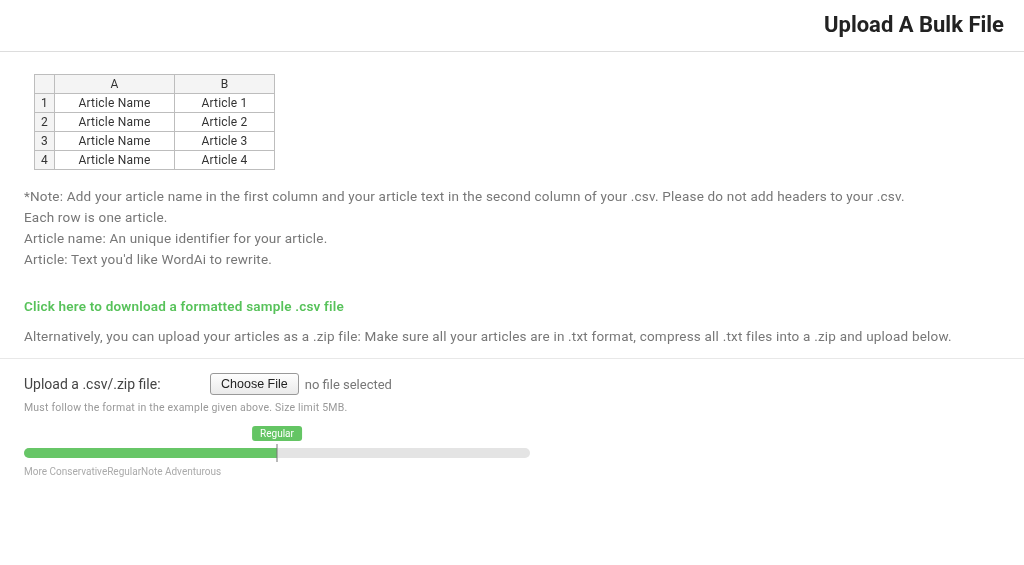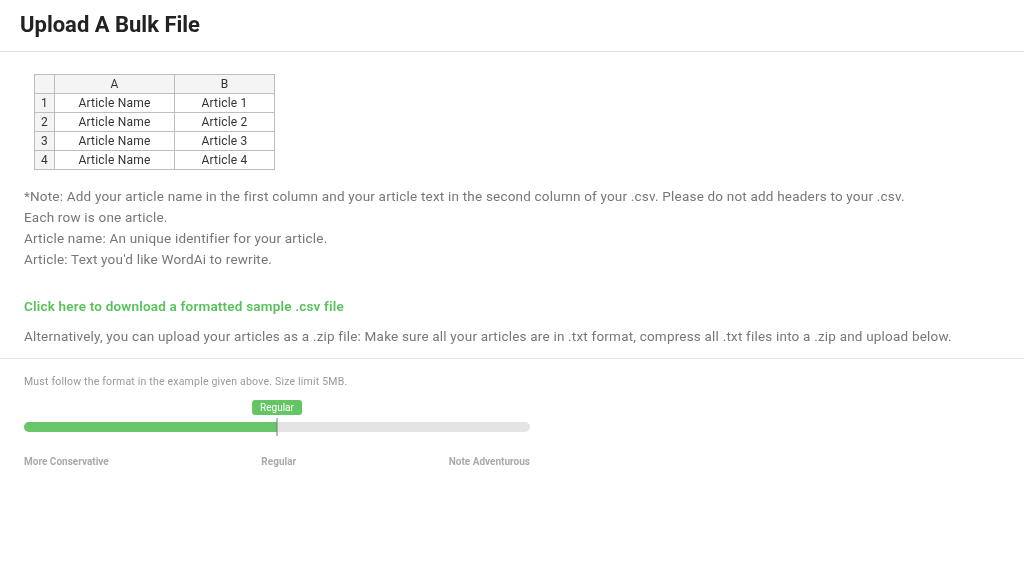--- a/index.html
+++ b/index.html
@@ -7,20 +7,21 @@
       font-family: -apple-system, BlinkMacSystemFont, "Segoe UI", Roboto, Arial, sans-serif;
       color: #333;
       background: #fff;
       padding: 0;
     }
     .page-title {
       font-size: 22px;
       font-weight: 700;
       color: #222;
       padding: 12px 20px 14px 20px;
+      text-align: right;
     }
     .hr-sep {
       border: none;
       border-top: 1px solid #ddd;
       margin: 0;
     }
     .content {
       padding: 18px 24px 0 24px;
       color: #777;
       font-size: 13.5px;
@@ -158,26 +159,24 @@
       position: absolute;
       top: -4px;
       left: 50%;
       transform: translateX(-50%);
       width: 1px;
       height: 18px;
       background: #777;
     }
     .slider-labels {
       display: flex;
-      justify-content: space-between;
       width: 506px;
-      margin-top: 24px;
+      margin-top: 8px;
       font-size: 10px;
       color: #aaa;
-      font-weight: bold;
     }
   </style>
 </head>
 <body>
 
 <h1 class="page-title">Upload A Bulk File</h1>
 <hr class="hr-sep">
 
 <div class="content">
 
@@ -217,20 +216,25 @@
     <p>Article name: An unique identifier for your article.</p>
     <p>Article: Text you'd like WordAi to rewrite.</p>
   </div>
 
   <a href="#" class="download-link">Click here to download a formatted sample .csv file</a>
 
   <p>Alternatively, you can upload your articles as a .zip file: Make sure all your articles are in .txt format, compress all .txt files into a .zip and upload below.</p>
 </div>
 
 <div class="form-section">
+  <div class="form-row">
+    <label class="form-label">Upload a .csv/.zip file:</label>
+    <button class="file-btn">Choose File</button>
+    <span class="file-status">no file selected</span>
+  </div>
   <div class="hint">Must follow the format in the example given above. Size limit 5MB.</div>
 
 
   <div class="slider-container">
     <div class="slider-badge">Regular</div>
     <div class="slider-track">
       <div class="slider-fill"></div>
       <div class="slider-handle"></div>
     </div>
   </div>

